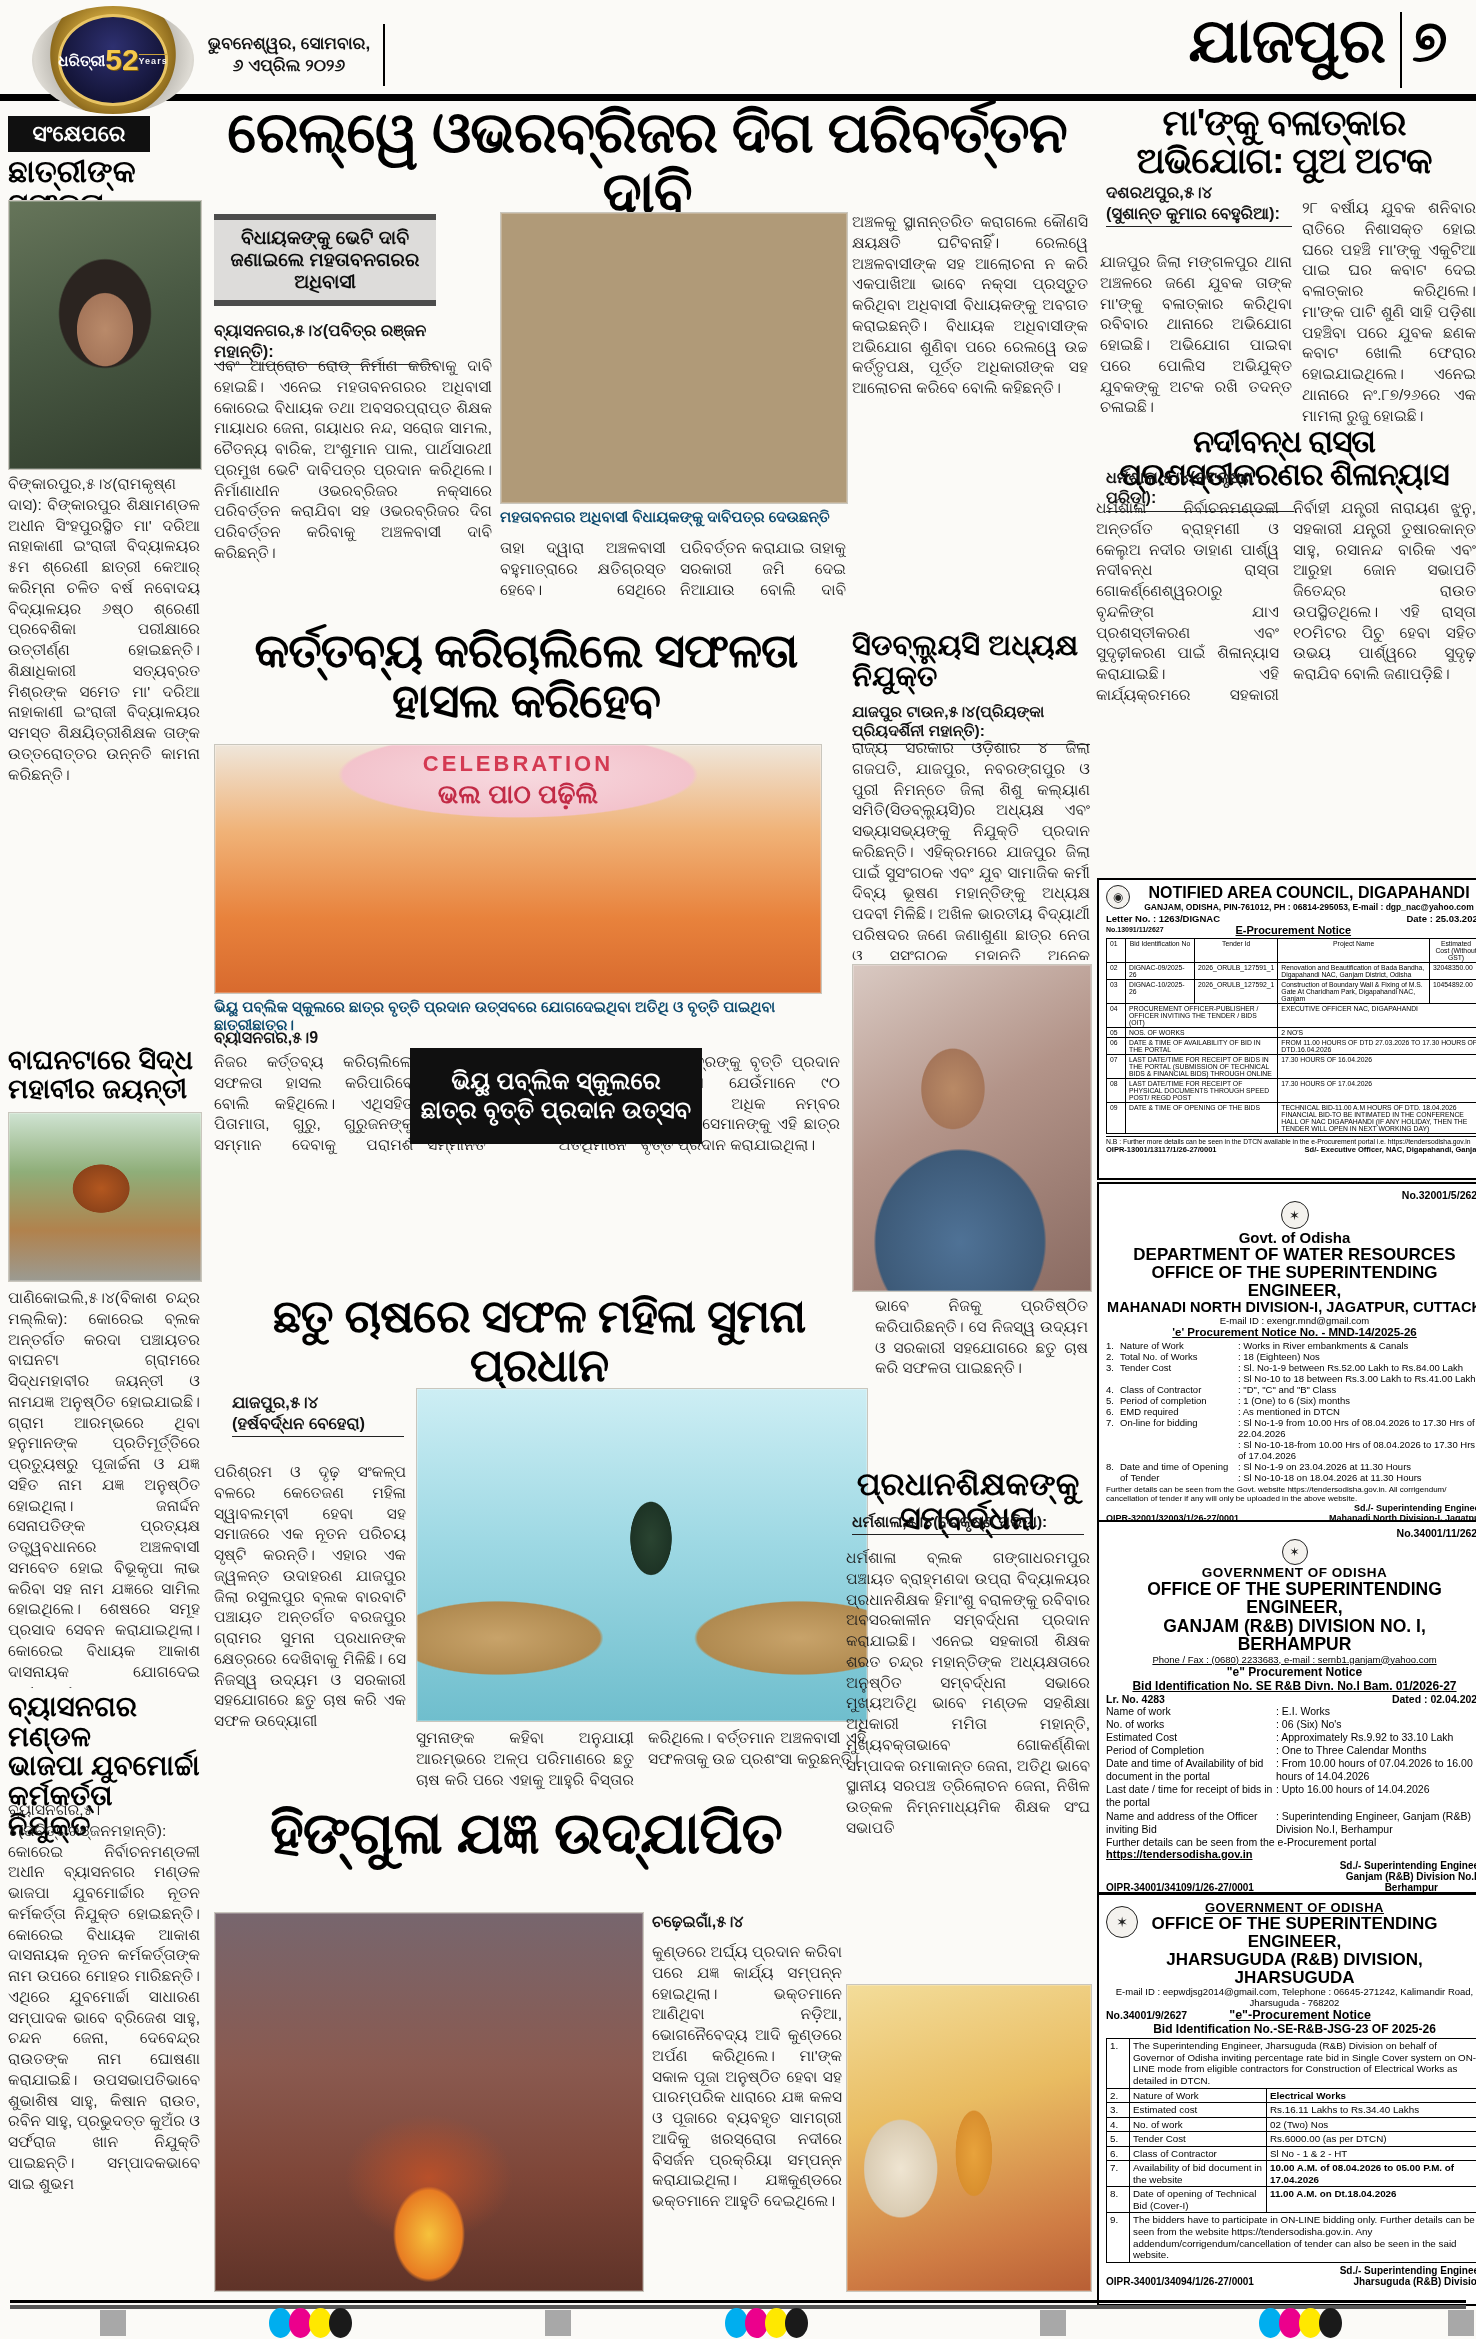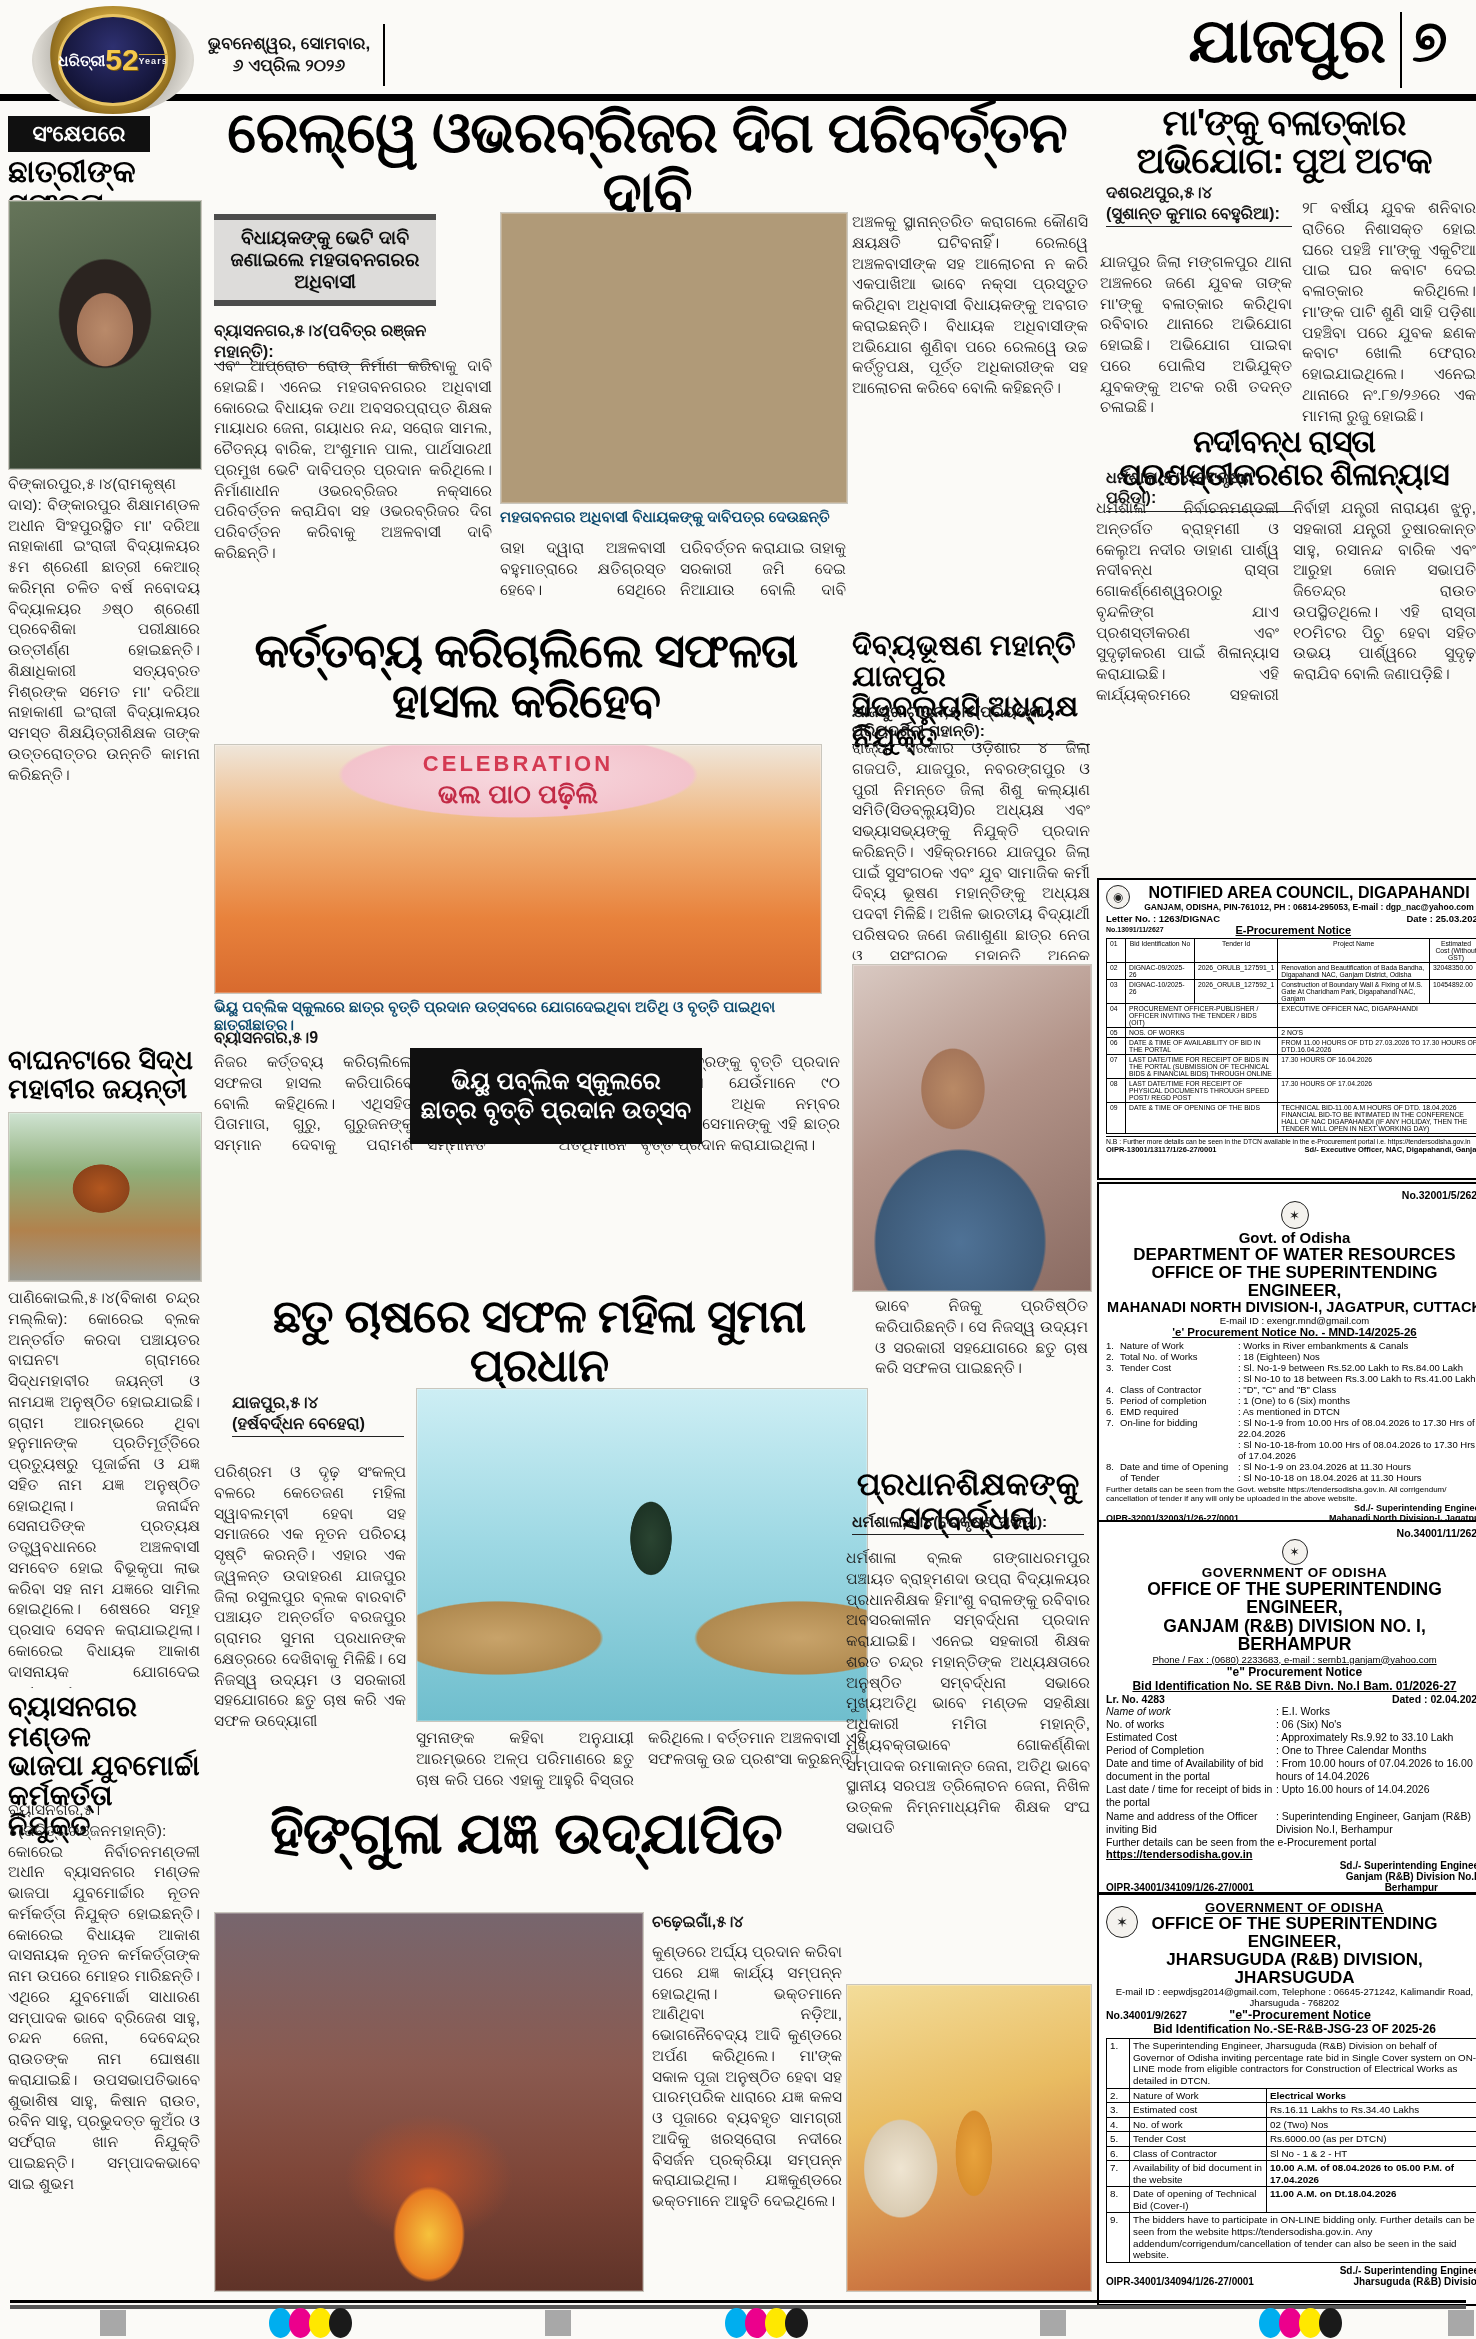--- a/index.html
+++ b/index.html
@@ -115,21 +115,20 @@
     <div class="abs" style="left:0;top:34px;width:100%;text-align:center;color:#c22b46;font-weight:900;font-size:26px;">ଭଲ ପାଠ ପଢ଼ିଲି</div>
   </div>
   <div class="abs caption" style="left:214px;top:998px;width:606px;">ଭିୟୁ ପବ୍ଲିକ ସ୍କୁଲରେ ଛାତ୍ର ବୃତ୍ତି ପ୍ରଦାନ ଉତ୍ସବରେ ଯୋଗଦେଇଥିବା ଅତିଥି ଓ ବୃତ୍ତି ପାଇଥିବା ଛାତ୍ରୀଛାତ୍ର।</div>
   <div class="abs byline" style="left:214px;top:1028px;width:180px;font-size:16px;text-align:left;">ବ୍ୟାସନଗର,୫।9</div>
   <div class="abs body-txt cols3" style="left:214px;top:1052px;width:626px;height:236px;font-size:15.5px;">ନିଜର କର୍ତ୍ତବ୍ୟ କରିଚାଲିଲେ ସଫଳତା ହାସଲ କରିପାରିବେ ବୋଲି କହିଥିଲେ। ଏଥିସହିତ ପିତାମାତା, ଗୁରୁ, ଗୁରୁଜନଙ୍କୁ ସମ୍ମାନ ଦେବାକୁ ପରାମର୍ଶ ଦେଇଥିଲେ। ଏଥିସହିତ ଜୀବନର ପ୍ରଥମ ବିଫଳତା ଭବିଷ୍ୟତର ସମସ୍ତ ସଫଳତାର ଚାବିକାଠି ବୋଲି ସେ ପ୍ରକାଶ କରିଥିଲେ। ସମ୍ମାନିତ ଅତିଥିମାନେ ଛାତ୍ରୀଛାତ୍ରଙ୍କୁ ବୃତ୍ତି ପ୍ରଦାନ କରିଥିଲେ। ଯେଉଁମାନେ ୯୦ ଶତକଡ଼ାରୁ ଅଧିକ ନମ୍ବର ରଖିଛନ୍ତି ସେମାନଙ୍କୁ ଏହି ଛାତ୍ର ବୃତ୍ତି ପ୍ରଦାନ କରାଯାଇଥିଲା।</div>
   <div class="abs blackbox" style="left:398px;top:1048px;width:292px;height:96px;font-size:24px;line-height:1.2;padding:4px 10px;z-index:3;margin-left:12px;">
     <span>ଭିୟୁ ପବ୍ଲିକ ସ୍କୁଲରେ ଛାତ୍ର ବୃତ୍ତି ପ୍ରଦାନ ଉତ୍ସବ</span>
   </div>
 
   <div class="abs hl" style="left:852px;top:630px;width:238px;font-size:29px;">
-    <div>ଦିବ୍ୟଭୂଷଣ ମହାନ୍ତି ଯାଜପୁର</div>
     <div>ସିଡବ୍ଲ୍ୟୁସି ଅଧ୍ୟକ୍ଷ ନିଯୁକ୍ତ</div>
   </div>
   <div class="abs byline underl" style="left:852px;top:702px;width:238px;font-size:15.5px;">ଯାଜପୁର ଟାଉନ,୫।୪(ପ୍ରିୟଙ୍କା ପ୍ରିୟଦର୍ଶିନୀ ମହାନ୍ତି):</div>
   <div class="abs body-txt" style="left:852px;top:738px;width:238px;height:222px;font-size:15.5px;">ରାଜ୍ୟ ସରକାର ଓଡ଼ିଶାର ୪ ଜିଲା ଗଜପତି, ଯାଜପୁର, ନବରଙ୍ଗପୁର ଓ ପୁରୀ ନିମନ୍ତେ ଜିଲା ଶିଶୁ କଲ୍ୟାଣ ସମିତି(ସିଡବ୍ଲ୍ୟୁସି)ର ଅଧ୍ୟକ୍ଷ ଏବଂ ସଭ୍ୟାସଭ୍ୟଙ୍କୁ ନିଯୁକ୍ତି ପ୍ରଦାନ କରିଛନ୍ତି। ଏହିକ୍ରମରେ ଯାଜପୁର ଜିଲା ପାଇଁ ସୁସଂଗଠକ ଏବଂ ଯୁବ ସାମାଜିକ କର୍ମୀ ଦିବ୍ୟ ଭୂଷଣ ମହାନ୍ତିଙ୍କୁ ଅଧ୍ୟକ୍ଷ ପଦବୀ ମିଳିଛି। ଅଖିଳ ଭାରତୀୟ ବିଦ୍ୟାର୍ଥୀ ପରିଷଦର ଜଣେ ଜଣାଶୁଣା ଛାତ୍ର ନେତା ଓ ସୁସଂଗଠକ ମହାନ୍ତି ଅନେକ ଜନସେବାମୂଳକ କାର୍ଯ୍ୟ କରିଆସୁଛନ୍ତି। ସେ ମଧ୍ୟ ଭାରତୀୟ ଜନତା ପାର୍ଟିର ପୂର୍ବତନ ଜିଲା</div>
   <div class="photo" style="left:852px;top:964px;width:238px;height:326px;
               background:
                 radial-gradient(ellipse 52px 66px at 42% 38%, #b98a66 0%, #a5765a 60%, transparent 62%),
                 radial-gradient(ellipse 120px 130px at 45% 85%, #4f7296 0%, #3d5a78 70%, transparent 72%),
                 linear-gradient(150deg,#d9c9c2 0%,#b39489 45%,#8a6b62 100%);"></div>
 
@@ -329,21 +328,21 @@
     <div class="t-center" style="font-weight:900;font-size:17.5px;line-height:1.05;">GANJAM (R&amp;B) DIVISION NO. I, BERHAMPUR</div>
     <div class="t-center" style="font-size:9.5px;text-decoration:underline;">Phone / Fax : (0680) 2233683, e-mail : sernb1.ganjam@yahoo.com</div>
     <div class="t-center" style="font-weight:bold;font-size:12px;">"e" Procurement Notice</div>
     <div class="t-center" style="font-weight:bold;font-size:12px;text-decoration:underline;">Bid Identification No. SE R&amp;B Divn. No.I Bam. 01/2026-27</div>
     <div style="display:flex;justify-content:space-between;font-weight:bold;font-size:10.5px;">
       <span>Lr. No. 4283</span>
       <span>Dated : 02.04.2026</span>
     </div>
     <div style="font-size:10.5px;line-height:1.25;">
       <div class="kv">
-          <span style="width:170px;font-style:italic;">Name of work</span>
+          <span style="width:170px;">Name of work</span>
           <span style="flex:1;">: E.I. Works</span>
         </div>
       <div class="kv">
           <span style="width:170px;">No. of works</span>
           <span style="flex:1;">: 06 (Six) No's</span>
         </div>
       <div class="kv">
           <span style="width:170px;">Estimated Cost</span>
           <span style="flex:1;">: Approximately Rs.9.92 to 33.10 Lakh</span>
         </div>

